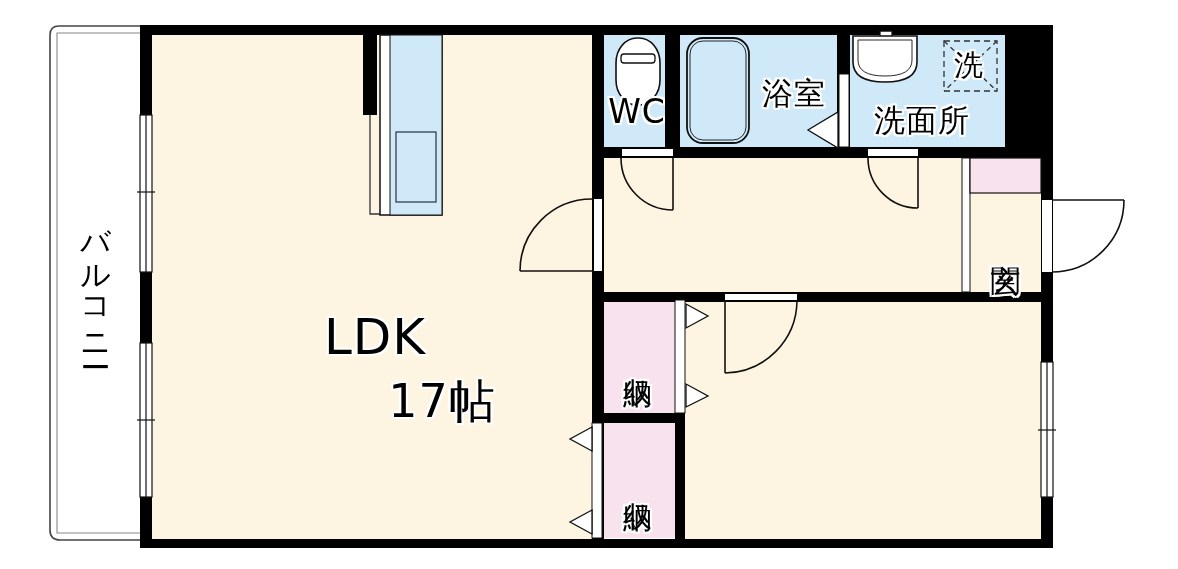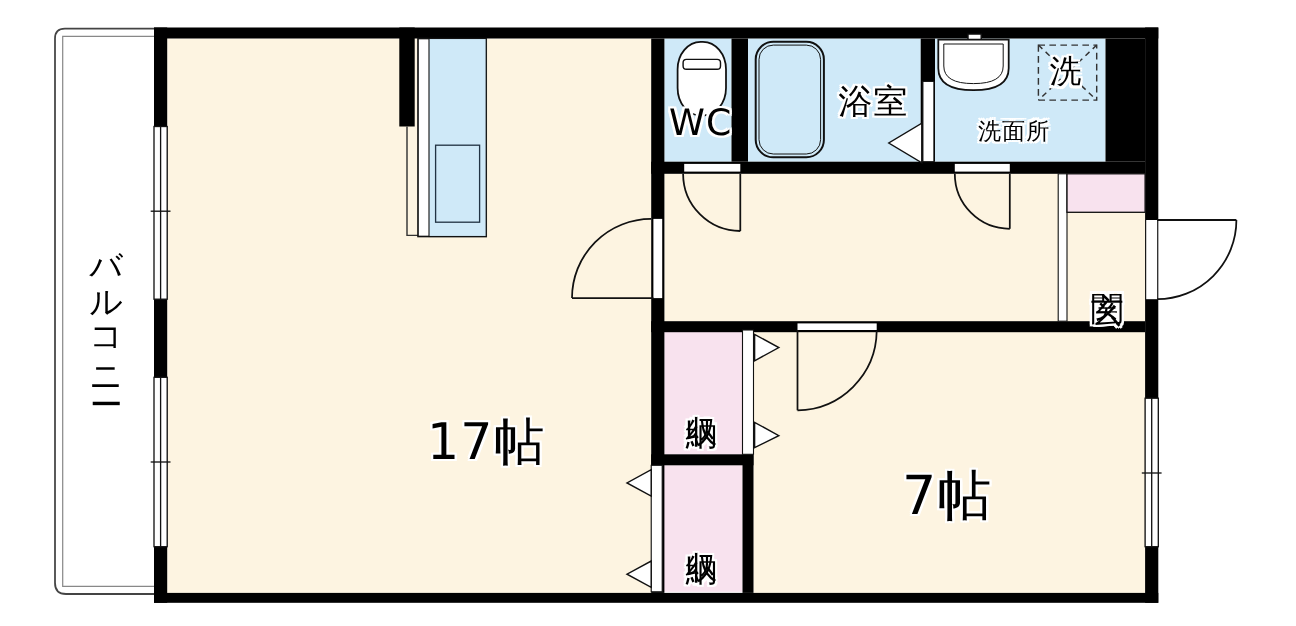--- a/index.html
+++ b/index.html
@@ -142,29 +142,29 @@
       <polygon points="686,304 686,328 708,316"></polygon>
       <polygon points="686,384 686,407 708,396"></polygon>
       <polygon points="592,427 592,451 570,439"></polygon>
       <polygon points="592,510 592,534 570,522"></polygon>
       <polygon points="838,112 838,148 808,130"></polygon>
     </g>
   </svg>
 
   <div class="label vertical" style="left:96px;top:281px;font-size:30px;">バルコニー</div>
 
+  <div class="label room-name-big" style="left:375px;top:337px;">LDK</div>
   <div class="label room-size-big" style="left:396px;top:402px;margin-left:46px;">17帖</div>
 
   <div class="label" style="left:637px;top:112px;font-size:33px;">WC</div>
 
   <div class="label" style="left:794px;top:93px;font-size:31px;">浴室</div>
 
   <div class="label" style="left:969px;top:65px;font-size:29px;">洗</div>
 
-  <div class="label" style="left:922px;top:120px;font-size:21px;">洗面所</div>
+  <div class="label" style="left:922px;top:120px;font-size:31px;">洗面所</div>
 
   <div class="label vertical" style="left:1006px;top:243px;font-size:30px;">玄関</div>
 
   <div class="label vertical" style="left:638px;top:357px;font-size:29px;">収納</div>
   <div class="label vertical" style="left:638px;top:481px;font-size:29px;">収納</div>
 
-  <div class="label" style="left:861px;top:452px;font-size:49px;">7帖</div>
 </div>
 
 </body></html>

